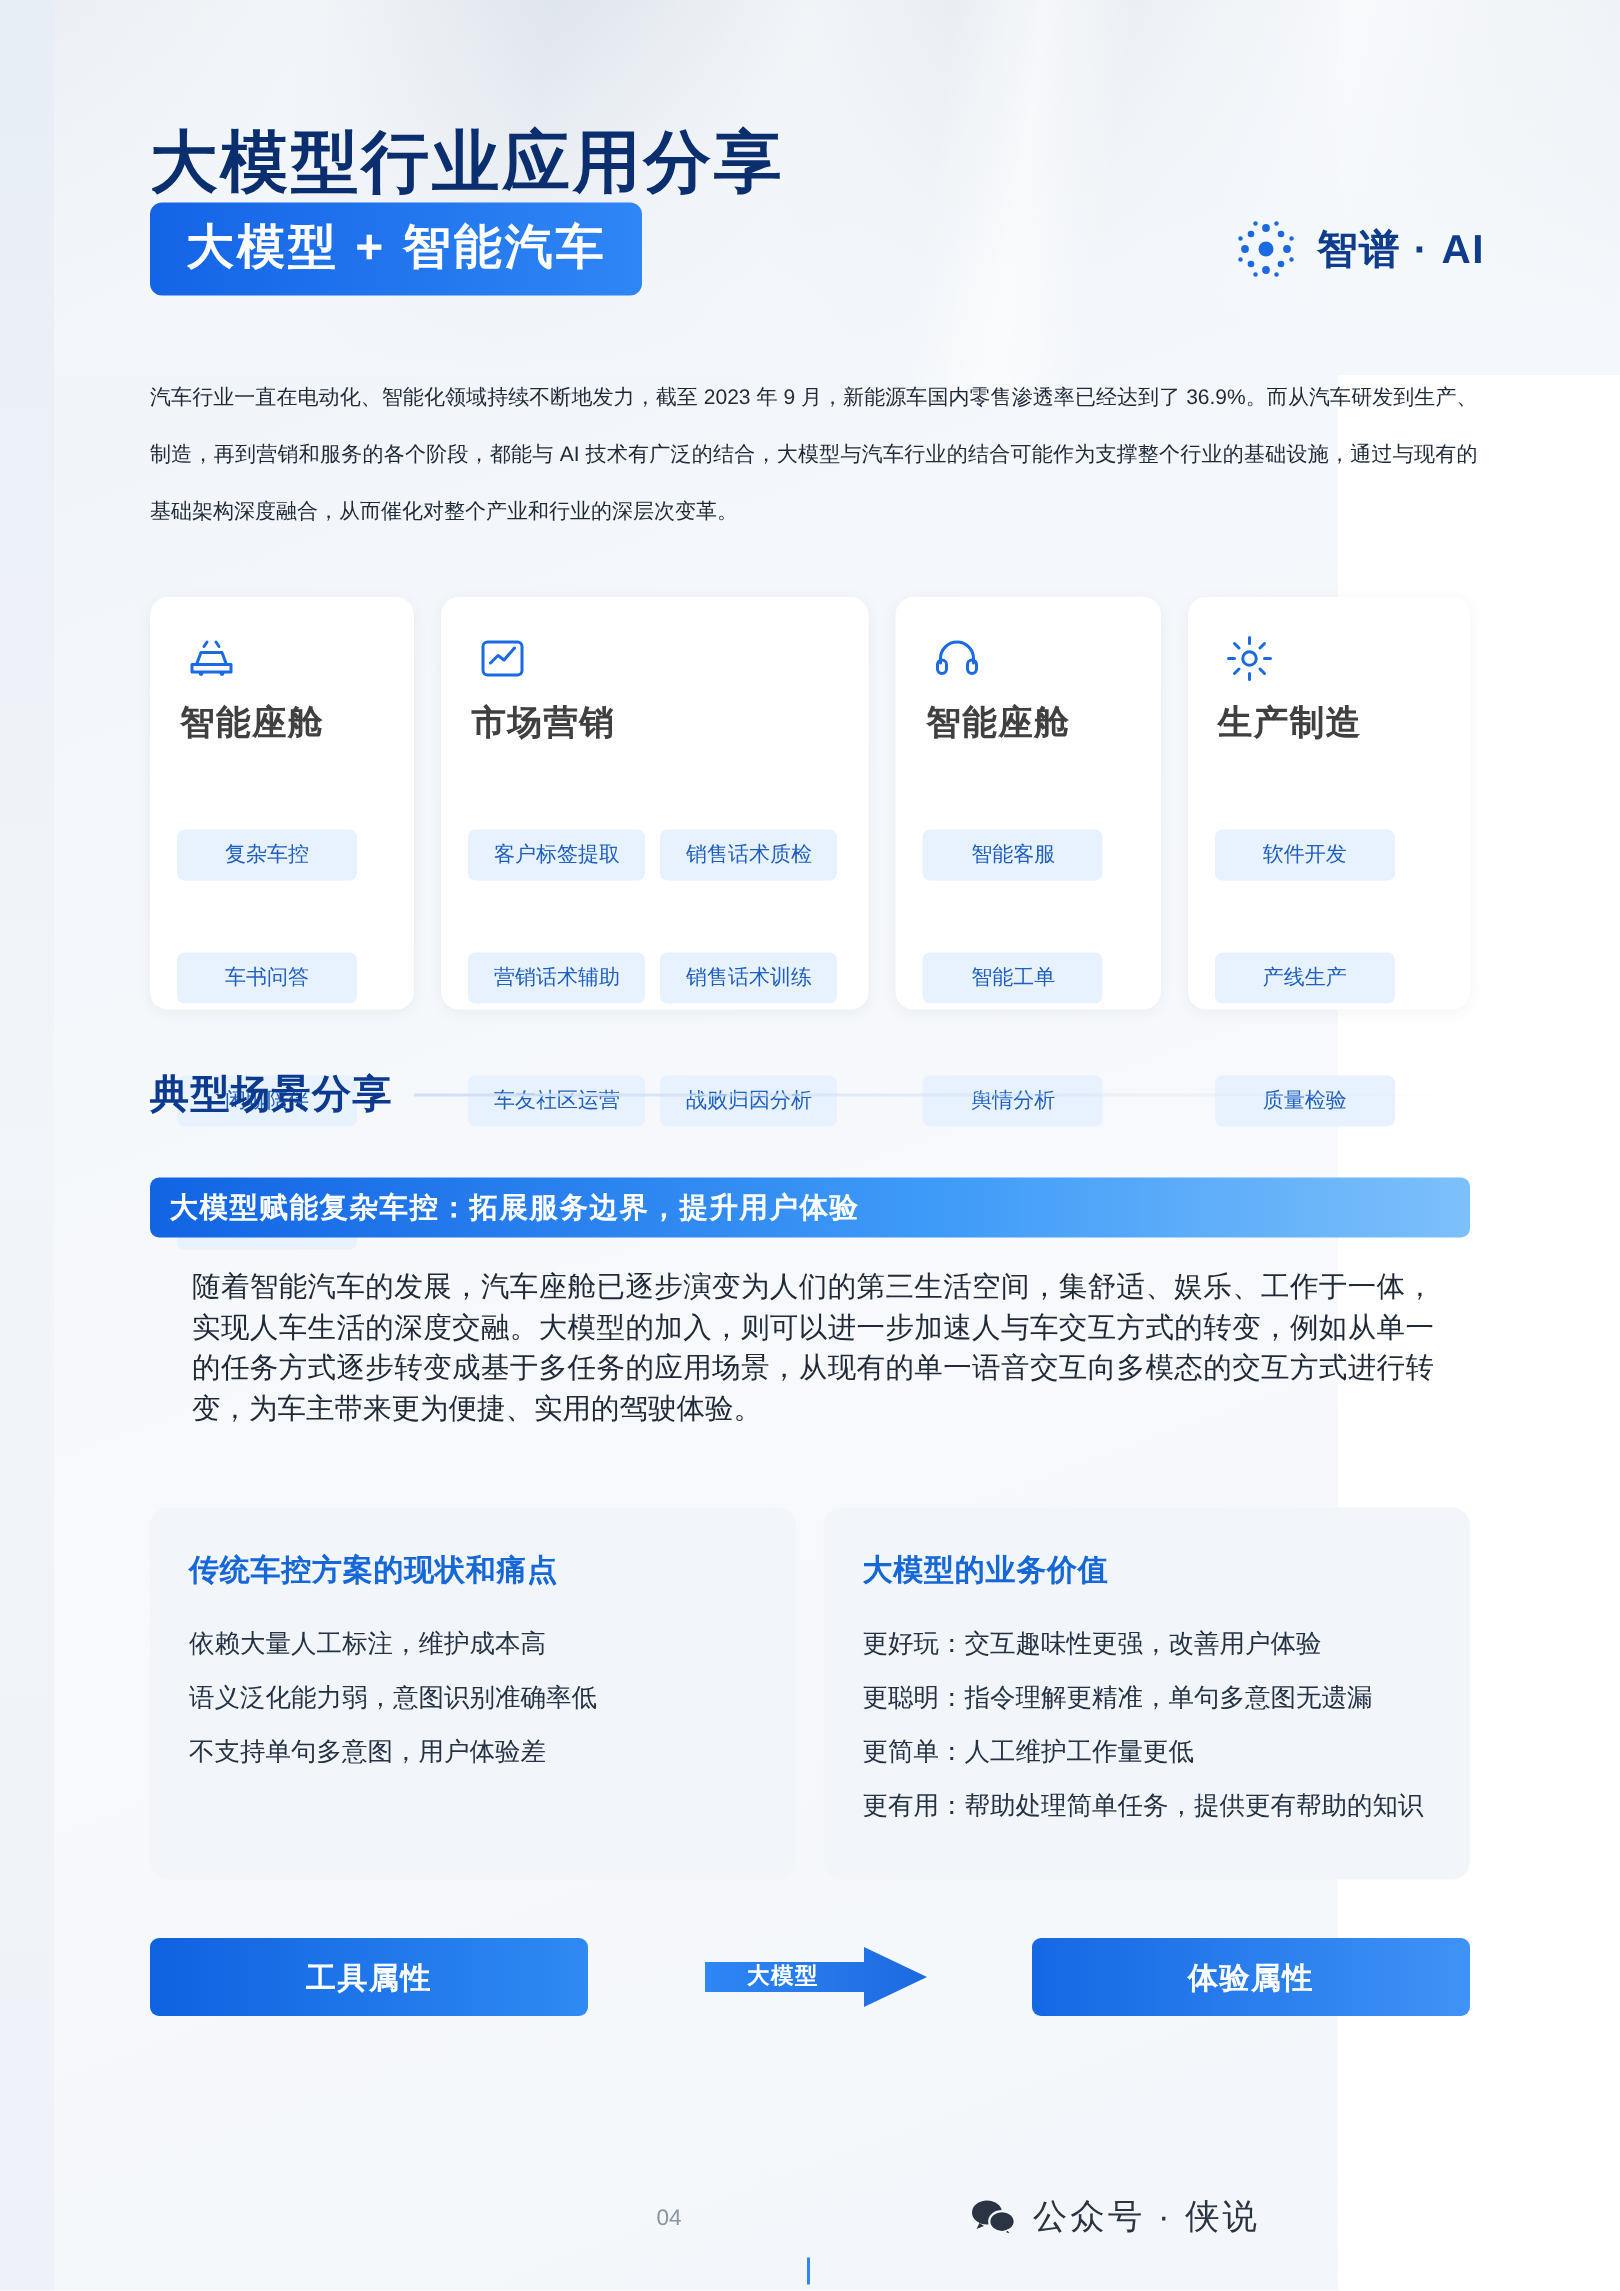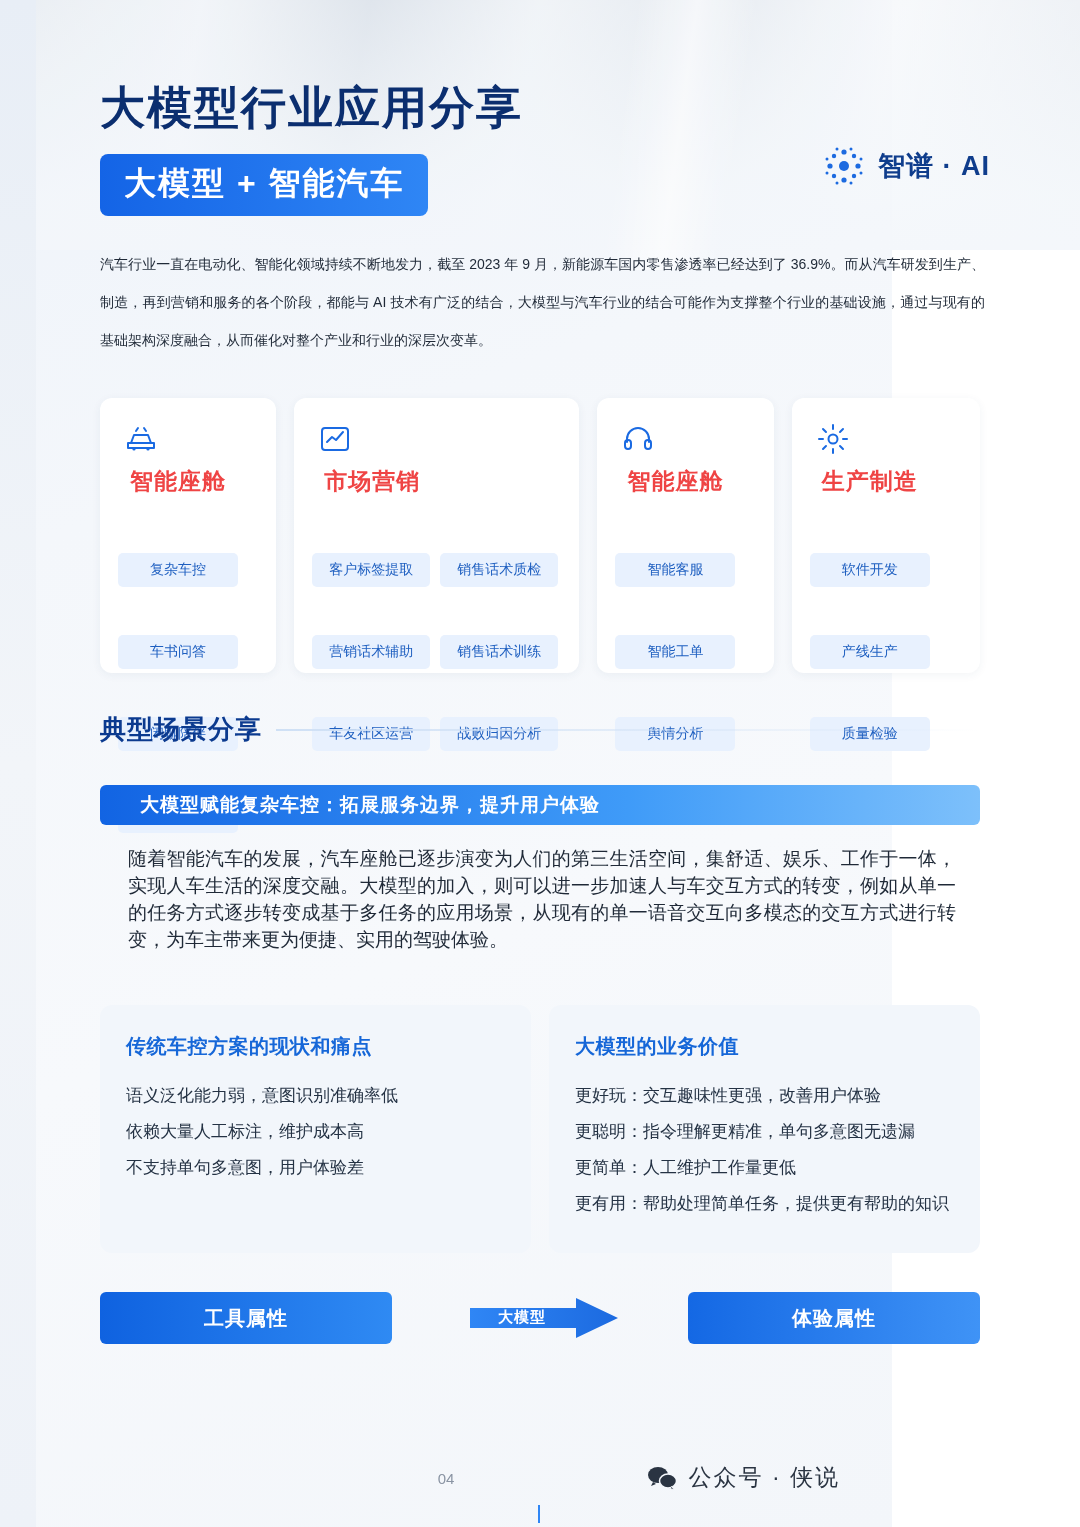--- a/index.html
+++ b/index.html
@@ -33,21 +33,21 @@
     background: linear-gradient(180deg, #e8eef6 0%, #f2f5f9 50%, #eef2f8 100%);
   }
 
   
   .header { position: absolute; left: 100px; top: 82px; width: 890px; }
   .main-title {
     font-size: 45px; font-weight: bold; color: #0b2e6f; letter-spacing: 2px;
     line-height: 1.15;
   }
   .subtitle-chip {
-    display: inline-block; margin-top: 20px;
+    display: inline-block; margin-top: 1px;
     background: linear-gradient(90deg, #1464e6 0%, #2f86f5 100%);
     color: #ffffff; font-size: 32px; font-weight: bold;
     padding: 8px 24px 10px 24px; border-radius: 8px; letter-spacing: 2px;
   }
   .brand {
     position: absolute; right: 0; top: 62px;
     display: flex; align-items: center; gap: 12px;
   }
   .brand-logo { width: 44px; height: 44px; }
   .brand-text { font-size: 27px; font-weight: bold; color: #0f3d8c; letter-spacing: 1px; }
@@ -64,42 +64,42 @@
   .card {
     background: #ffffff; border-radius: 12px; padding: 22px 18px 18px 18px;
     box-shadow: 0 2px 10px rgba(30,60,110,0.06);
     display: flex; flex-direction: column; align-items: flex-start;
   }
   .card.w1 { width: 178px; }
   .card.w2 { width: 288px; }
   .card.w3 { width: 178px; }
   .card.w4 { width: 190px; }
   .card-icon { width: 34px; height: 34px; margin: 2px 0 8px 6px; }
-  .card-title { font-size: 23px; font-weight: bold; color: #ef4444; margin: 2px 0 16px 12px; letter-spacing: 1px; }
+  .card-title { font-size: 23px; font-weight: bold; color: #404040; margin: 2px 0 16px 2px; letter-spacing: 1px; }
   .tags { display: flex; flex-wrap: wrap; gap: 8px 10px; }
   .tag {
     background: #e8f1fe; color: #1e5fc0; font-size: 14px;
     border-radius: 5px; padding: 8px 14px; white-space: nowrap;
     text-align: center;
     margin-top: 40px;
   }
   .card.w1 .tag, .card.w3 .tag, .card.w4 .tag { min-width: 120px; }
   .card.w2 .tag { min-width: 118px; }
 
   
   .section-head { position: absolute; left: 100px; top: 712px; display: flex; align-items: center; gap: 14px; width: 880px; }
   .section-head .txt { font-size: 26px; font-weight: bold; color: #0b3a8f; letter-spacing: 1px; }
   .section-head .rule { flex: 1; height: 2px; background: linear-gradient(90deg, #cfe0f5, rgba(207,224,245,0)); }
 
   
   .banner {
     position: absolute; left: 100px; top: 785px; width: 880px; height: 40px;
     background: linear-gradient(90deg, #1264e3 0%, #3f9bf8 60%, #7dc0fb 100%);
     border-radius: 6px; display: flex; align-items: center;
-    color: #fff; font-size: 19px; font-weight: bold; padding-left: 40px; letter-spacing: 1px;
+    color: #fff; font-size: 19px; font-weight: bold; padding-left: 13px; letter-spacing: 1px;
   }
 
   
   .para2 {
     position: absolute; left: 128px; top: 845px; width: 828px;
     font-size: 19px; line-height: 27px; color: #1f2937; text-align: justify;
   }
 
   
   .compare { position: absolute; left: 100px; top: 1005px; width: 880px; height: 248px; display: flex; gap: 18px; }
@@ -248,22 +248,22 @@
     <span class="rule"></span>
   </div>
 
   <div class="banner">大模型赋能复杂车控：拓展服务边界，提升用户体验</div>
 
   <div class="para2">随着智能汽车的发展，汽车座舱已逐步演变为人们的第三生活空间，集舒适、娱乐、工作于一体，实现人车生活的深度交融。大模型的加入，则可以进一步加速人与车交互方式的转变，例如从单一的任务方式逐步转变成基于多任务的应用场景，从现有的单一语音交互向多模态的交互方式进行转变，为车主带来更为便捷、实用的驾驶体验。</div>
 
   <div class="compare">
     <div class="cbox">
       <h4>传统车控方案的现状和痛点</h4>
+      <p>依赖大量人工标注，维护成本高</p>
       <p>语义泛化能力弱，意图识别准确率低</p>
-      <p>依赖大量人工标注，维护成本高</p>
       <p>不支持单句多意图，用户体验差</p>
     </div>
     <div class="cbox">
       <h4>大模型的业务价值</h4>
       <p>更好玩：交互趣味性更强，改善用户体验</p>
       <p>更聪明：指令理解更精准，单句多意图无遗漏</p>
       <p>更简单：人工维护工作量更低</p>
       <p>更有用：帮助处理简单任务，提供更有帮助的知识</p>
     </div>
   </div>

